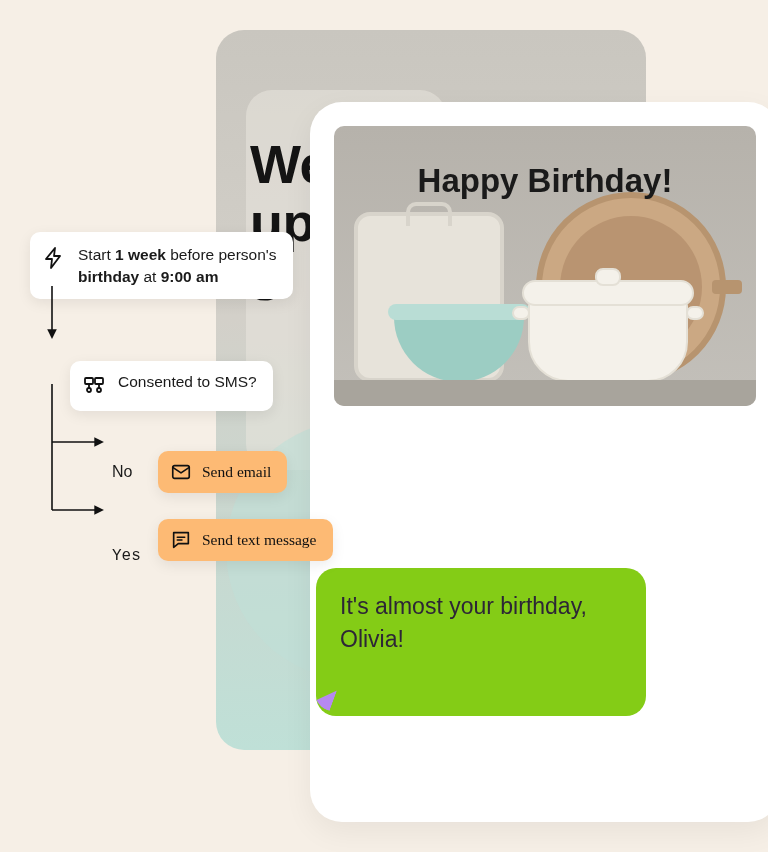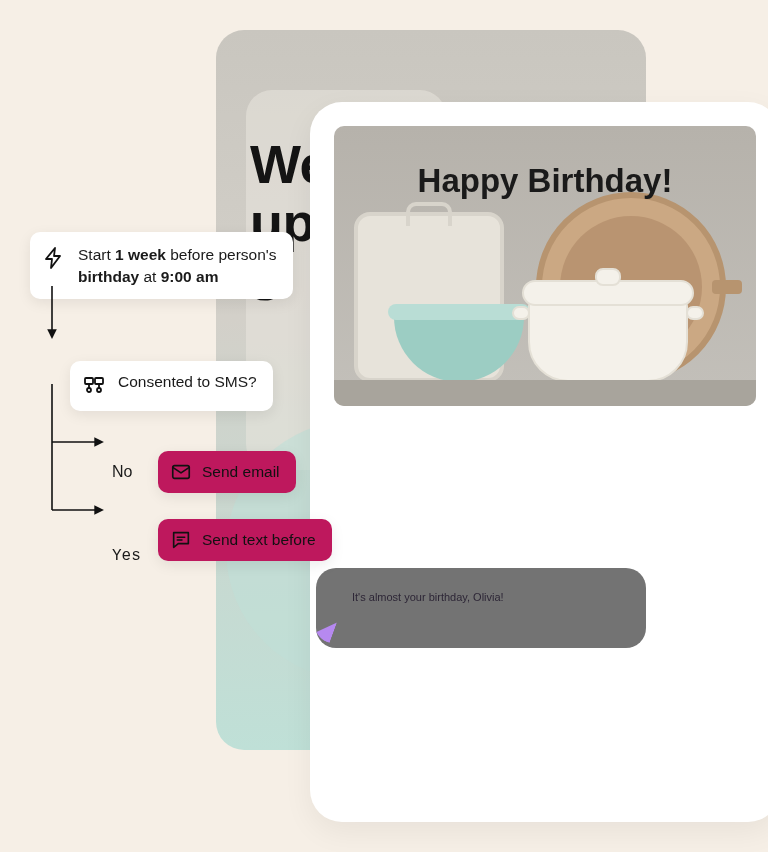--- a/index.html
+++ b/index.html
@@ -78,25 +78,25 @@
   .dutch:before{content:"";position:absolute;left:-8px;right:-8px;top:-18px;height:22px;border-radius:14px;background:#f4f1ea;border:2px solid #e4e0d6;}
   .dutch:after{content:"";position:absolute;left:50%;top:-30px;transform:translateX(-50%);width:22px;height:14px;border-radius:8px;background:#f4f1ea;border:2px solid #e4e0d6;}
   .dutch .ear{position:absolute;top:8px;width:18px;height:14px;border-radius:8px;background:#f4f1ea;border:2px solid #e4e0d6;}
   .dutch .ear.l{left:-18px;} .dutch .ear.r{right:-18px;}
 
   
   .sms{
     position:absolute;
     left:6px; top:466px;
     width:330px;
-    background:#737373;
+    background:#84cc16;
     border-radius:20px;
-    padding:22px 36px 26px;
+    padding:22px 24px 26px;
     color:#2d2636;
-    font-size:11px;
+    font-size:23px;
     line-height:1.45;
   }
   .sms:after{
     content:"";
     position:absolute;
     left:-4px; bottom:8px;
     width:22px;height:22px;
     background:#b689f0;
     border-bottom-left-radius:20px;
     transform:rotate(20deg);
@@ -121,21 +121,21 @@
     color:#1a1a1a;
   }
   .node .ic{flex:0 0 24px;height:24px;margin-top:2px;}
   .trigger{max-width:280px;line-height:1.4;}
   .trigger b{font-weight:700;}
   .condition{margin-top:62px;margin-left:40px;}
   .branch-labels{position:relative;height:150px;}
   .branch-label{position:absolute;font-size:16px;color:#1a1a1a;text-align:center;}
   .lbl-no{left:82px;top:52px;}
   .lbl-yes{left:82px;top:136px;font-family:Liberation Mono, monospace;}
-  .mini{position:absolute;display:inline-flex;align-items:center;gap:10px;background:#be185d;border-radius:10px;padding:10px 16px 10px 12px;box-shadow:0 4px 14px rgba(0,0,0,.08);font-size:15.5px;}
+  .mini{position:absolute;display:inline-flex;align-items:center;gap:10px;background:#fdba74;border-radius:10px;padding:10px 16px 10px 12px;box-shadow:0 4px 14px rgba(0,0,0,.08);font-size:15.5px;font-family:Liberation Serif, serif;}
   .mini .ic{width:22px;height:22px;}
   .act-email{left:128px;top:40px;}
   .act-sms{left:128px;top:108px;}
 
   
   svg.connectors{position:absolute;left:0;top:0;overflow:visible;pointer-events:none;}
 
   
   .ic svg{width:100%;height:100%;display:block;}
   .ic path,.ic rect,.ic line,.ic polyline,.ic circle{stroke:#111;stroke-width:1.8;fill:none;stroke-linecap:round;stroke-linejoin:round;}
@@ -218,21 +218,21 @@
     </div>
 
     <div class="mini act-sms">
       <span class="ic">
         <svg viewBox="0 0 24 24">
             <path d="M4 4h16v12H9l-5 4V4z"></path>
             <line x1="8" y1="9" x2="16" y2="9"></line>
             <line x1="8" y1="12" x2="13" y2="12"></line>
           </svg>
       </span>
-      <span>Send text before</span>
+      <span>Send text message</span>
     </div>
   </div>
 
   
   <svg class="connectors" width="320" height="300">
     <defs>
       <marker id="arr" viewBox="0 0 10 10" refX="8" refY="5" markerWidth="6" markerHeight="6" orient="auto">
         <path d="M0 0 L10 5 L0 10 z" fill="#111"></path>
       </marker>
     </defs>

